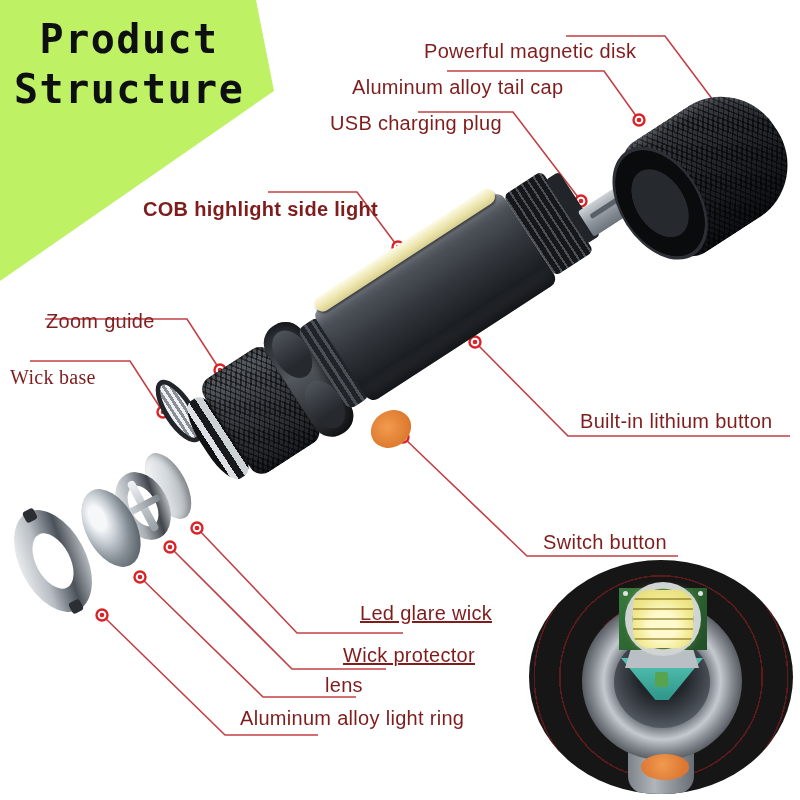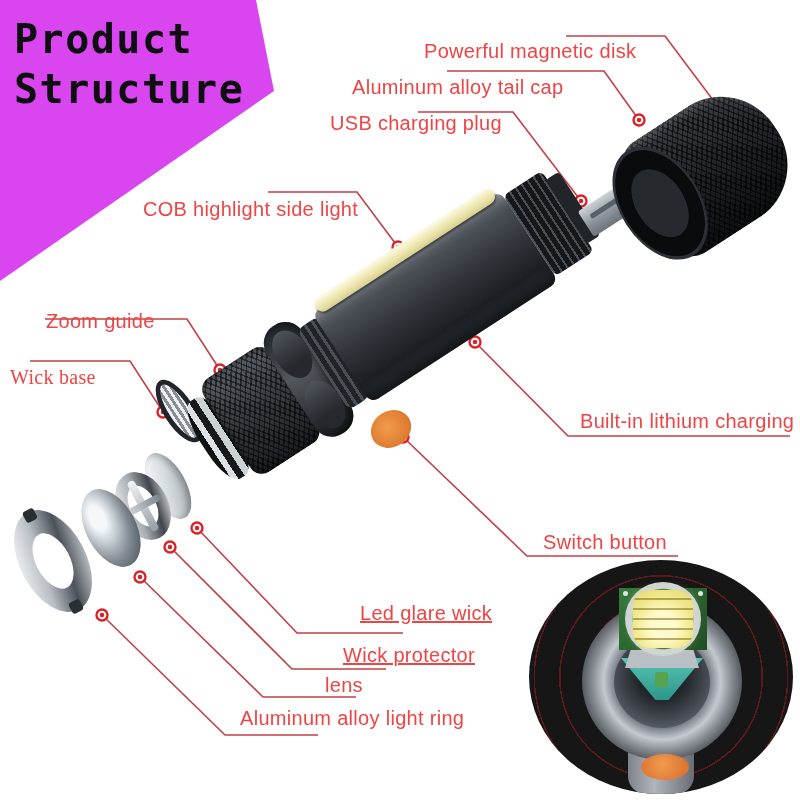--- a/index.html
+++ b/index.html
@@ -5,33 +5,34 @@
   * { margin:0; padding:0; box-sizing:border-box; }
   html,body { width:800px; height:800px; }
   body {
     position:relative; width:800px; height:800px; background:#ffffff;
     font-family:"Liberation Sans", sans-serif; overflow:hidden;
   }
 
   
   .title-block {
     position:absolute; left:0; top:0; width:290px; height:290px;
-    background:#d946ef;
+    background:#bef264;
     clip-path:polygon(0 0, 256px 0, 274px 91px, 0 281px);
+    text-align:center;
   }
   .title-text {
     position:absolute; left:14px; top:14px;
     font-family:"DejaVu Sans Mono", monospace;
     font-weight:bold; font-size:40px; line-height:50px;
     letter-spacing:1.5px; color:#0e0f11;
   }
 
   
   .part-label {
-    position:absolute; font-size:20px; color:#ef4444;
+    position:absolute; font-size:20px; color:#7f1d1d;
     letter-spacing:0.3px; white-space:nowrap;
   }
 
   
   svg.leaders { position:absolute; left:0; top:0; width:800px; height:800px; }
   svg.leaders polyline { fill:none; stroke:#c24045; stroke-width:1.6px; }
   svg.leaders circle.ring { fill:#ffffff; stroke:#da2328; stroke-width:2.4px; }
   svg.leaders circle.core { fill:#da2328; stroke:none; }
 
   
@@ -338,21 +339,21 @@
   <div class="in-collar"></div>
   <div class="in-pcb"></div>
   <div class="in-led-ring"></div>
   <div class="in-led"></div>
   <div class="in-switch"></div>
 </div>
 
 <span class="part-label" style="left:424px; top:40px;">Powerful magnetic disk</span>
 <span class="part-label" style="left:352px; top:76px;">Aluminum alloy tail cap</span>
 <span class="part-label" style="left:330px; top:112px;">USB charging plug</span>
-<span class="part-label" style="left:143px; top:198px;">COB highlight side light</span>
+<span class="part-label" style="left:143px; top:198px;font-weight:bold;">COB highlight side light</span>
 <span class="part-label" style="left:46px;  top:310px;">Zoom guide</span>
 <span class="part-label" style="left:10px;  top:366px;font-family:Liberation Serif, serif;">Wick base</span>
-<span class="part-label" style="left:580px; top:410px;">Built-in lithium charging</span>
+<span class="part-label" style="left:580px; top:410px;">Built-in lithium button</span>
 <span class="part-label" style="left:543px; top:531px;">Switch button</span>
 <span class="part-label" style="left:360px; top:602px;text-decoration:underline;">Led glare wick</span>
 <span class="part-label" style="left:343px; top:644px;text-decoration:underline;">Wick protector</span>
 <span class="part-label" style="left:325px; top:674px;">lens</span>
 <span class="part-label" style="left:240px; top:707px;">Aluminum alloy light ring</span>
 
 </body></html>

